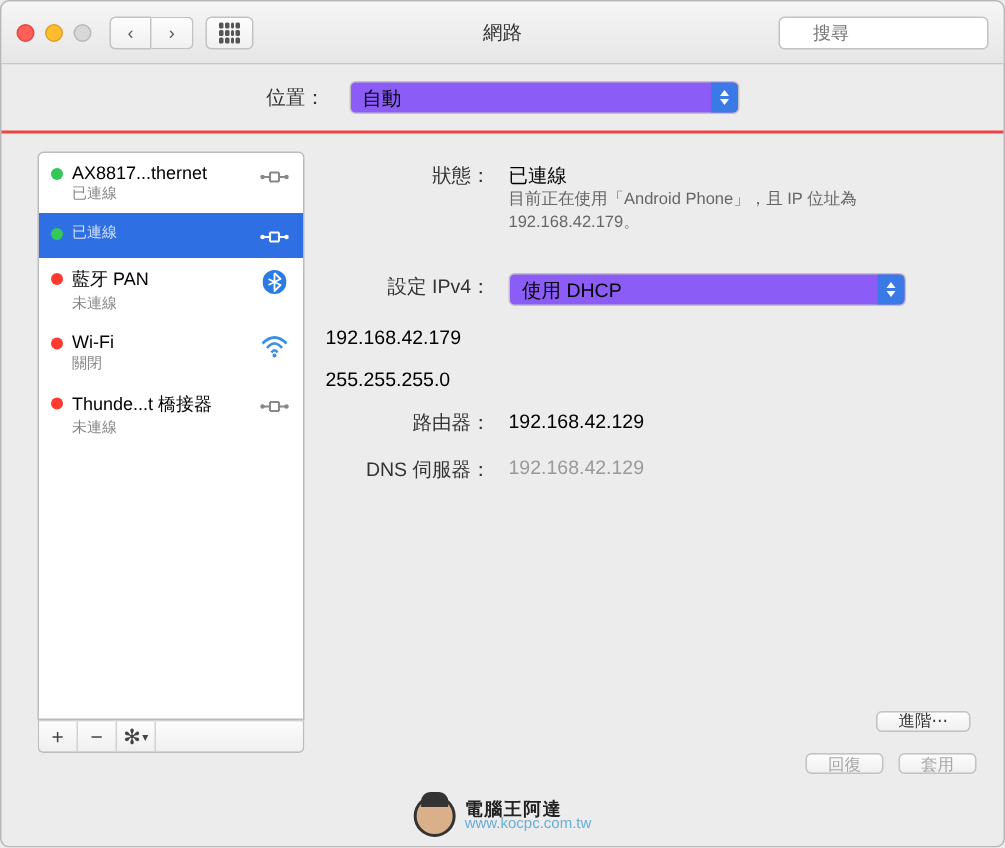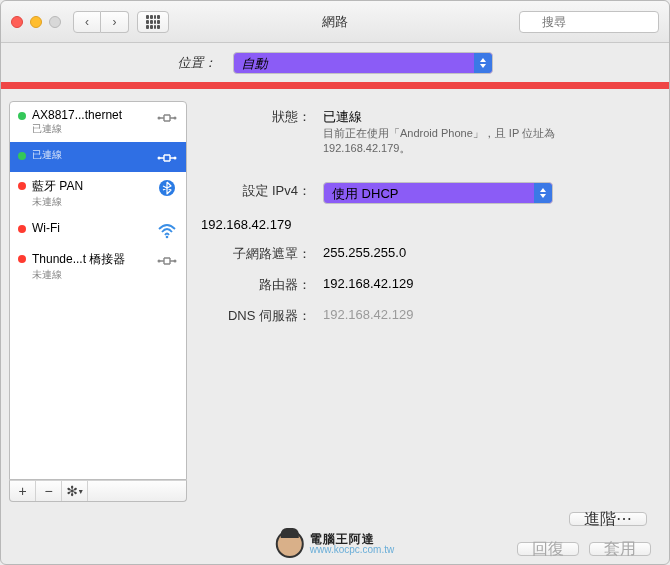--- a/index.html
+++ b/index.html
@@ -19,29 +19,29 @@
 .nav-btn:last-child { border-radius: 0 4px 4px 0; border-left: none; }
 .grid-btn { width: 32px; height: 22px; margin-left: 8px; background: linear-gradient(#fdfdfd,#f0f0f0); border: 1px solid #c2c2c2; border-radius: 4px; display: flex; align-items: center; justify-content: center; cursor: pointer; }
 .dots3x3 { width: 14px; height: 14px; display: grid; grid-template-columns: repeat(4,1fr); grid-template-rows: repeat(3,1fr); gap: 1px; }
 .dots3x3 span { background: #555; border-radius: 1px; }
 .title { position: absolute; left: 0; right: 0; text-align: center; font-size: 13px; color: #333; pointer-events: none; }
 .search-wrap { margin-left: auto; }
 .search { width: 140px; height: 22px; border: 1px solid #c2c2c2; border-radius: 4px; background: #fff; padding: 0 6px 0 22px; font-size: 12px; color: #888; position: relative; }
 .search-icon { position: absolute; left: 6px; top: 3px; width: 14px; height: 14px; }
 
 
-.loc-row { height: 46px; display: flex; align-items: center; justify-content: center; gap: 16px; border-bottom: 7px solid #ef4444; font-style: italic; }
+.loc-row { height: 46px; display: flex; align-items: center; justify-content: center; gap: 16px; border-bottom: 2px solid #ef4444; }
 .loc-label { text-align: right; color: #333; }
 .select { position: relative; height: 22px; background: #8b5cf6; border: 1px solid #c2c2c2; border-radius: 4px; display: flex; align-items: flex-end; padding: 0 22px 0 8px; cursor: pointer; }
 .select .cap { position: absolute; right: 0; top: 0; bottom: 0; width: 18px; background: #3b79e6; border-radius: 0 4px 4px 0; display: flex; flex-direction: column; align-items: center; justify-content: center; }
 .select .cap::before { content: ""; border-left: 3px solid transparent; border-right: 3px solid transparent; border-bottom: 4px solid #fff; margin-bottom: 1px; }
 .select .cap::after { content: ""; border-left: 3px solid transparent; border-right: 3px solid transparent; border-top: 4px solid #fff; margin-top: 1px; }
 
 
-.body { flex: 1; display: flex; padding: 12px 16px 0 8px; gap: 14px; }
+.body { flex: 1; display: flex; padding: 12px 16px 0 24px; gap: 14px; }
 
 
 .sidebar { width: 178px; display: flex; flex-direction: column; }
 .svc-list { flex: 1; background: #fff; border: 1px solid #bcbcbc; border-radius: 4px 4px 0 0; overflow: hidden; }
 .svc { display: flex; align-items: flex-start; padding: 6px 8px; border-bottom: 0px; gap: 6px; }
 .svc.sel { background: #2f6fe4; color: #fff; }
 .dot { width: 8px; height: 8px; border-radius: 50%; margin-top: 4px; flex-shrink: 0; }
 .dot.green { background: #34c759; }
 .dot.red { background: #ff3b30; }
 .svc-txt { flex: 1; overflow: hidden; }
@@ -53,27 +53,27 @@
 .tb-btn { width: 26px; display: flex; align-items: center; justify-content: center; border-right: 1px solid #d2d2d2; font-size: 14px; color: #444; cursor: pointer; }
 .tb-btn.gear::after { content: "▾"; font-size: 8px; margin-left: 1px; }
 
 
 .detail { flex: 1; padding: 4px 6px 0 0; }
 .row { display: flex; align-items: flex-start; margin-bottom: 10px; }
 .row .k { width: 122px; text-align: right; color: #333; padding-right: 12px; padding-top: 3px; }
 .row .v { flex: 1; color: #000; padding-top: 3px; }
 .row .v.muted { color: #9a9a9a; }
 .desc { font-size: 11px; color: #666; line-height: 1.4; max-width: 270px; }
-.detail .select { width: 230px; }
+.detail .select { width: 265px; }
 .spacer { height: 12px; }
 
 
 .footer { height: 62px; padding: 0 18px 14px 18px; display: flex; align-items: flex-start; justify-content: flex-end; gap: 10px; position: relative; }
 .adv-btn-row { position: absolute; right: 22px; top: -30px; }
-.push-btn { height: 14px; padding: 0 14px; background: linear-gradient(#fdfdfd,#efefef); border: 1px solid #c2c2c2; border-radius: 4px; font-size: 16px; color: #333; cursor: pointer; display: inline-flex; align-items: center; margin-top: 40px; }
+.push-btn { height: 14px; padding: 0 14px; background: linear-gradient(#fdfdfd,#efefef); border: 1px solid #c2c2c2; border-radius: 4px; font-size: 11px; color: #333; cursor: pointer; display: inline-flex; align-items: center; }
 .push-btn.disabled { color: #a8a8a8; cursor: default; }
 .watermark { position: absolute; left: 50%; transform: translateX(-50%); bottom: 6px; display: flex; align-items: center; gap: 6px; font-size: 12px; }
 .wm-head { width: 28px; height: 28px; border-radius: 50%; background: #d9b089; border: 2px solid #333; position: relative; display:flex; align-items:center; justify-content:center;}
 .wm-head::before{content:"";position:absolute;top:-4px;left:3px;right:3px;height:10px;background:#333;border-radius:6px 6px 0 0;}
 .wm-txt { display: flex; flex-direction: column; line-height: 1; }
 .wm-main { font-weight: 700; color: #222; letter-spacing: 1px; }
 .wm-url { font-size: 10px; color: #6aaed8; }
 
 svg { display: block; }
 </style>
@@ -169,20 +169,21 @@
                 <circle cx="8" cy="8" r="8" fill="#2a7be4"></circle>
                 <path d="M8 2 L8 14 L12 10 L4 6 M8 2 L12 6 L4 10" stroke="#fff" stroke-width="1.2" fill="none" stroke-linejoin="round"></path>
               </svg>
             </div>
         </div>
 
         <div class="svc">
           <div class="dot red"></div>
           <div class="svc-txt">
             <div class="svc-name">Wi-Fi</div>
+            <div class="svc-status">關閉</div>
           </div>
           <div class="svc-icon">
               <svg width="20" height="16" viewBox="0 0 20 16">
                 <path d="M2 6 Q10 -2 18 6" stroke="#3b8fe6" stroke-width="1.8" fill="none"></path>
                 <path d="M5 9 Q10 3 15 9" stroke="#3b8fe6" stroke-width="1.8" fill="none"></path>
                 <path d="M8 12 Q10 9 12 12" stroke="#3b8fe6" stroke-width="1.8" fill="none"></path>
                 <circle cx="10" cy="14" r="1.3" fill="#3b8fe6"></circle>
               </svg>
             </div>
         </div>
@@ -225,21 +226,20 @@
           <div class="select">
             <span>使用 DHCP</span>
             <div class="cap"></div>
           </div>
         </div>
       </div>
       <div class="row">
         <div class="v">192.168.42.179</div>
       </div>
       <div class="row">
-        <div class="k">子網路遮罩：</div>
         <div class="v">255.255.255.0</div>
       </div>
       <div class="row">
         <div class="k">路由器：</div>
         <div class="v">192.168.42.129</div>
       </div>
       <div class="row">
         <div class="k">DNS 伺服器：</div>
         <div class="v muted">192.168.42.129</div>
       </div>

